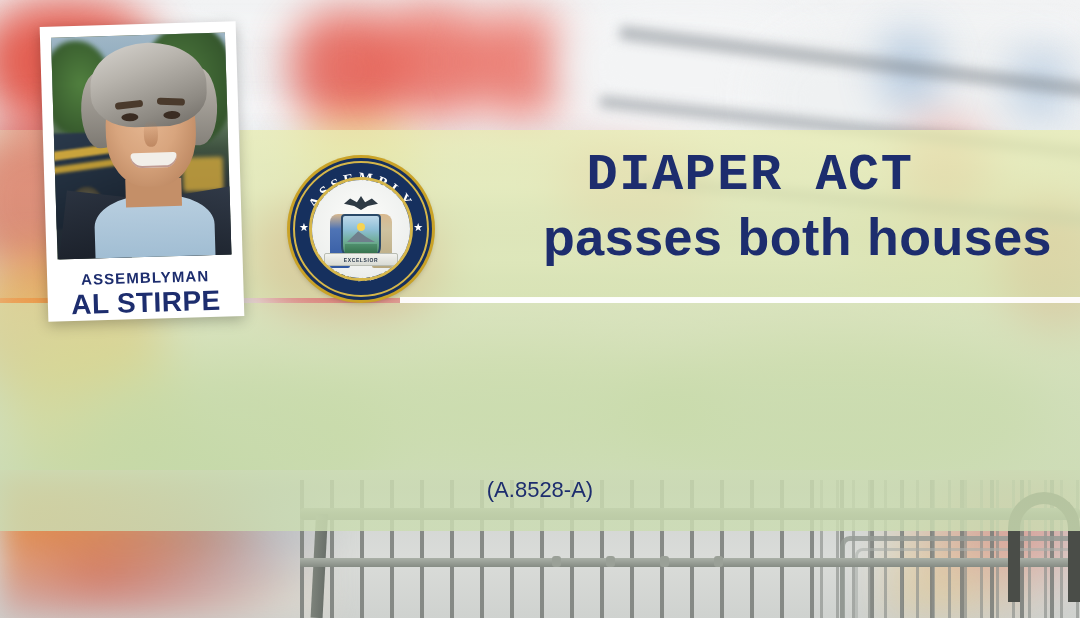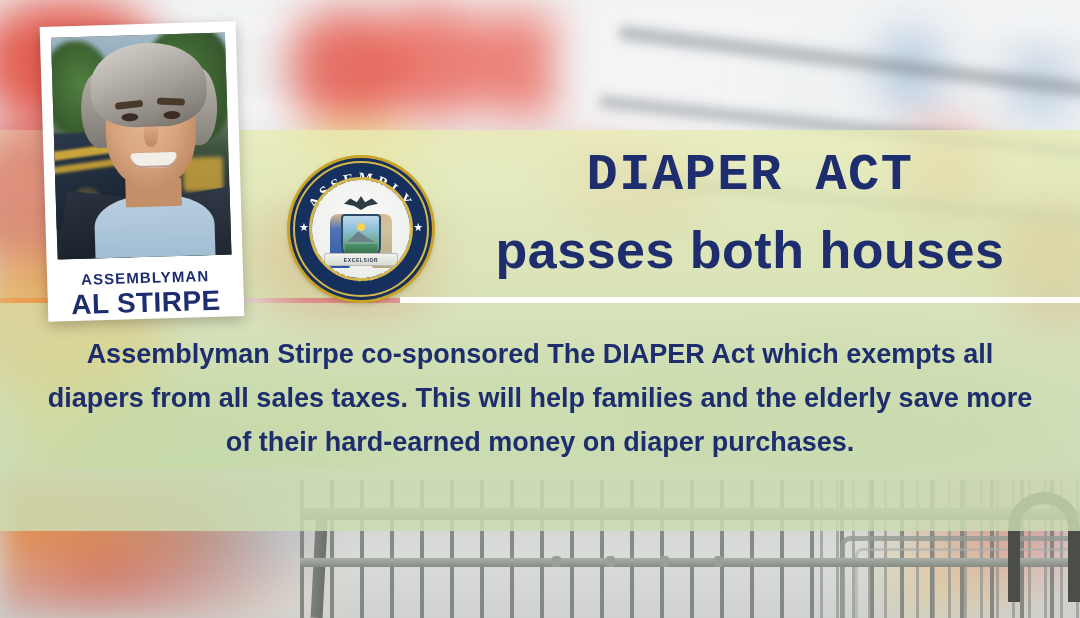--- a/index.html
+++ b/index.html
@@ -294,21 +294,21 @@
   }
   .banner span { font-size:5px; color:#2b3a4c; letter-spacing:.6px; font-weight:700; }
 
   
   .headline {
     position:absolute; left:448px; right:28px; top:150px;
     text-align:center; color:#1d2d6e;
     line-height:1;
   }
   .hl-1 { font-size:52px; font-weight:700; letter-spacing:1.5px;font-family:Liberation Mono, monospace; }
-  .hl-2 { font-size:52px; font-weight:700; letter-spacing:0.5px; margin-top:22px; }
+  .hl-2 { font-size:52px; font-weight:700; letter-spacing:0.5px; margin-top:9px;text-align:right; }
 
   
   .body-copy {
     position:absolute; left:40px; right:40px; top:332px;
     text-align:center; color:#1d2d6e;
     font-size:27px; font-weight:700; line-height:44px;
   }
   .bill-no {
     position:absolute; left:0; right:0; top:477px;
     text-align:center; color:#1d2d6e;
@@ -439,15 +439,15 @@
         <span>EXCELSIOR</span>
       </div>
     </div>
   </div>
 
   <div class="headline">
     <div class="hl-1">DIAPER ACT</div>
     <div class="hl-2">passes both houses</div>
   </div>
 
-  <div class="body-copy">Assemblyman Stirpe co-sponsored The DIAPER Act which exempts all diapers from all sales taxes. This will help families and the elderly save more of their hard-earned money on diaper purchases.</div>
+  <div class="bill-no">(A.8528-A)</div>
 
 </div>
 
 </body></html>

